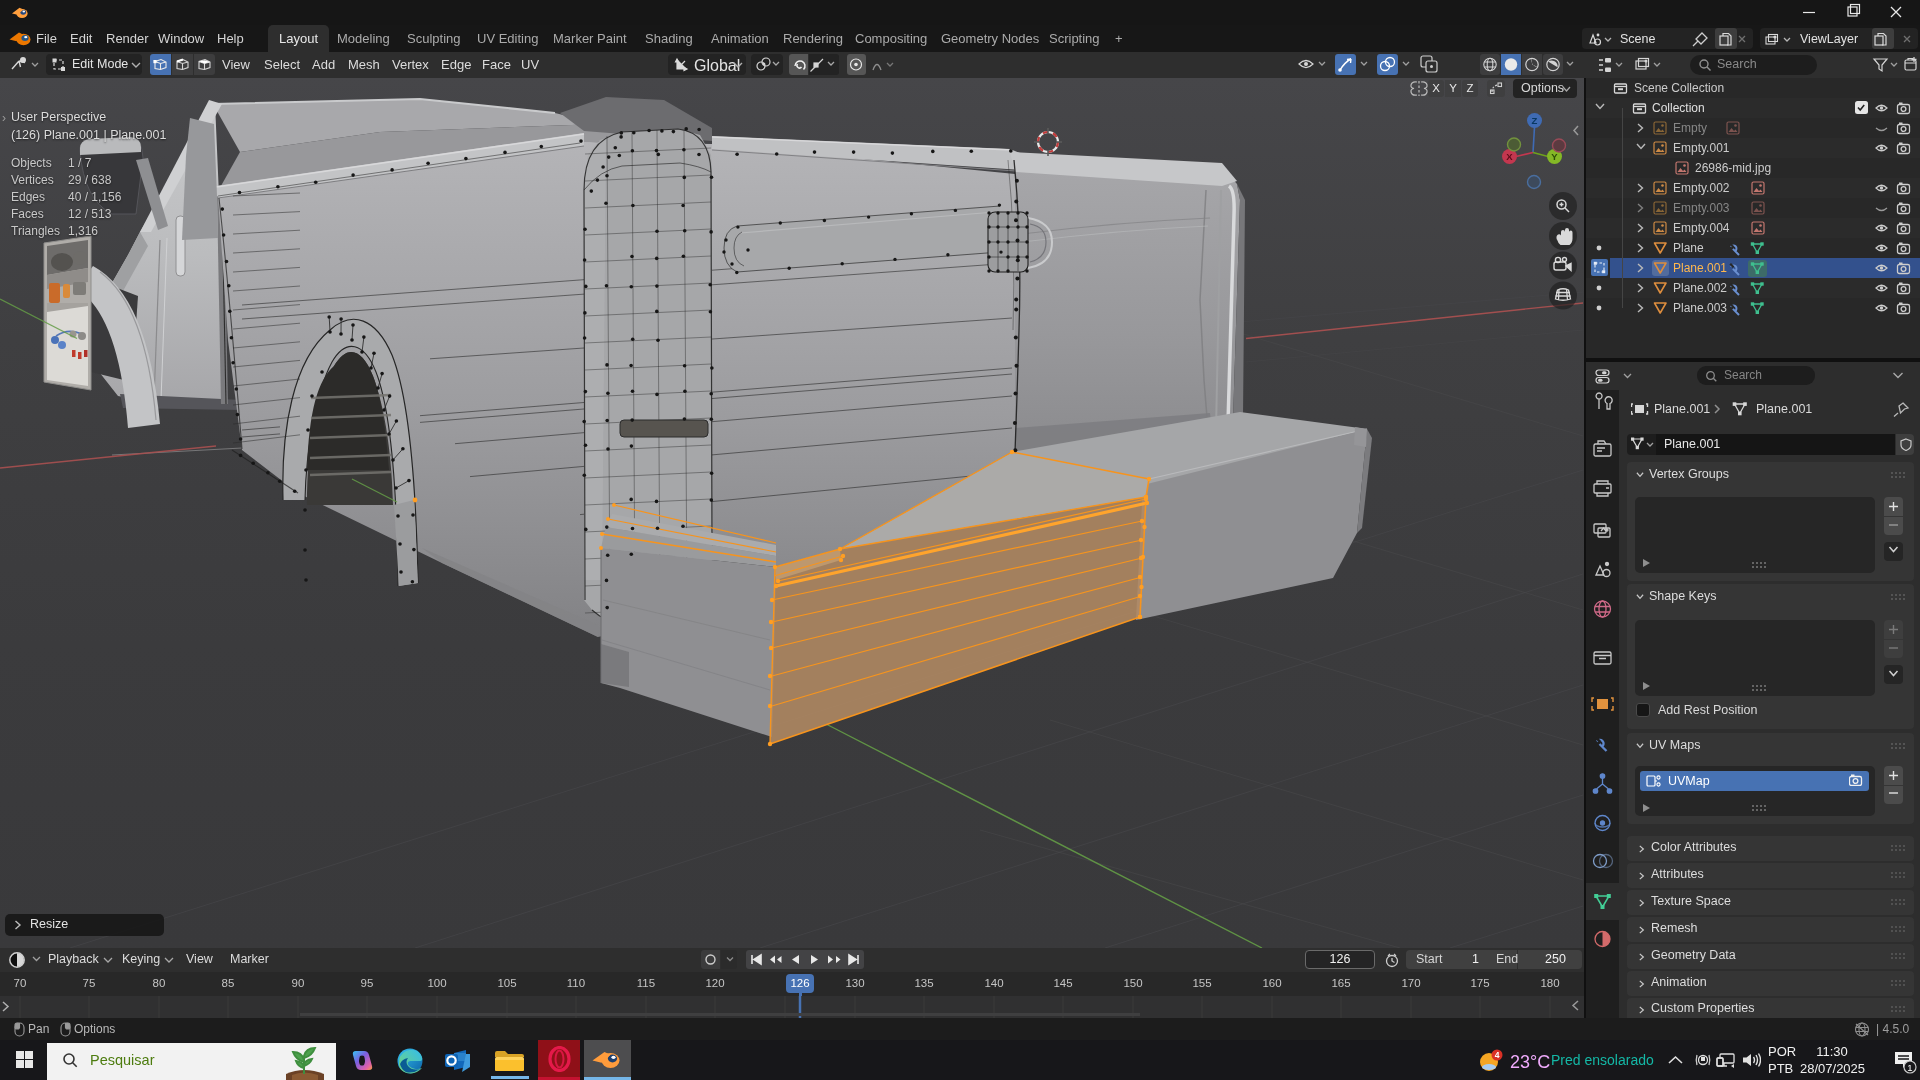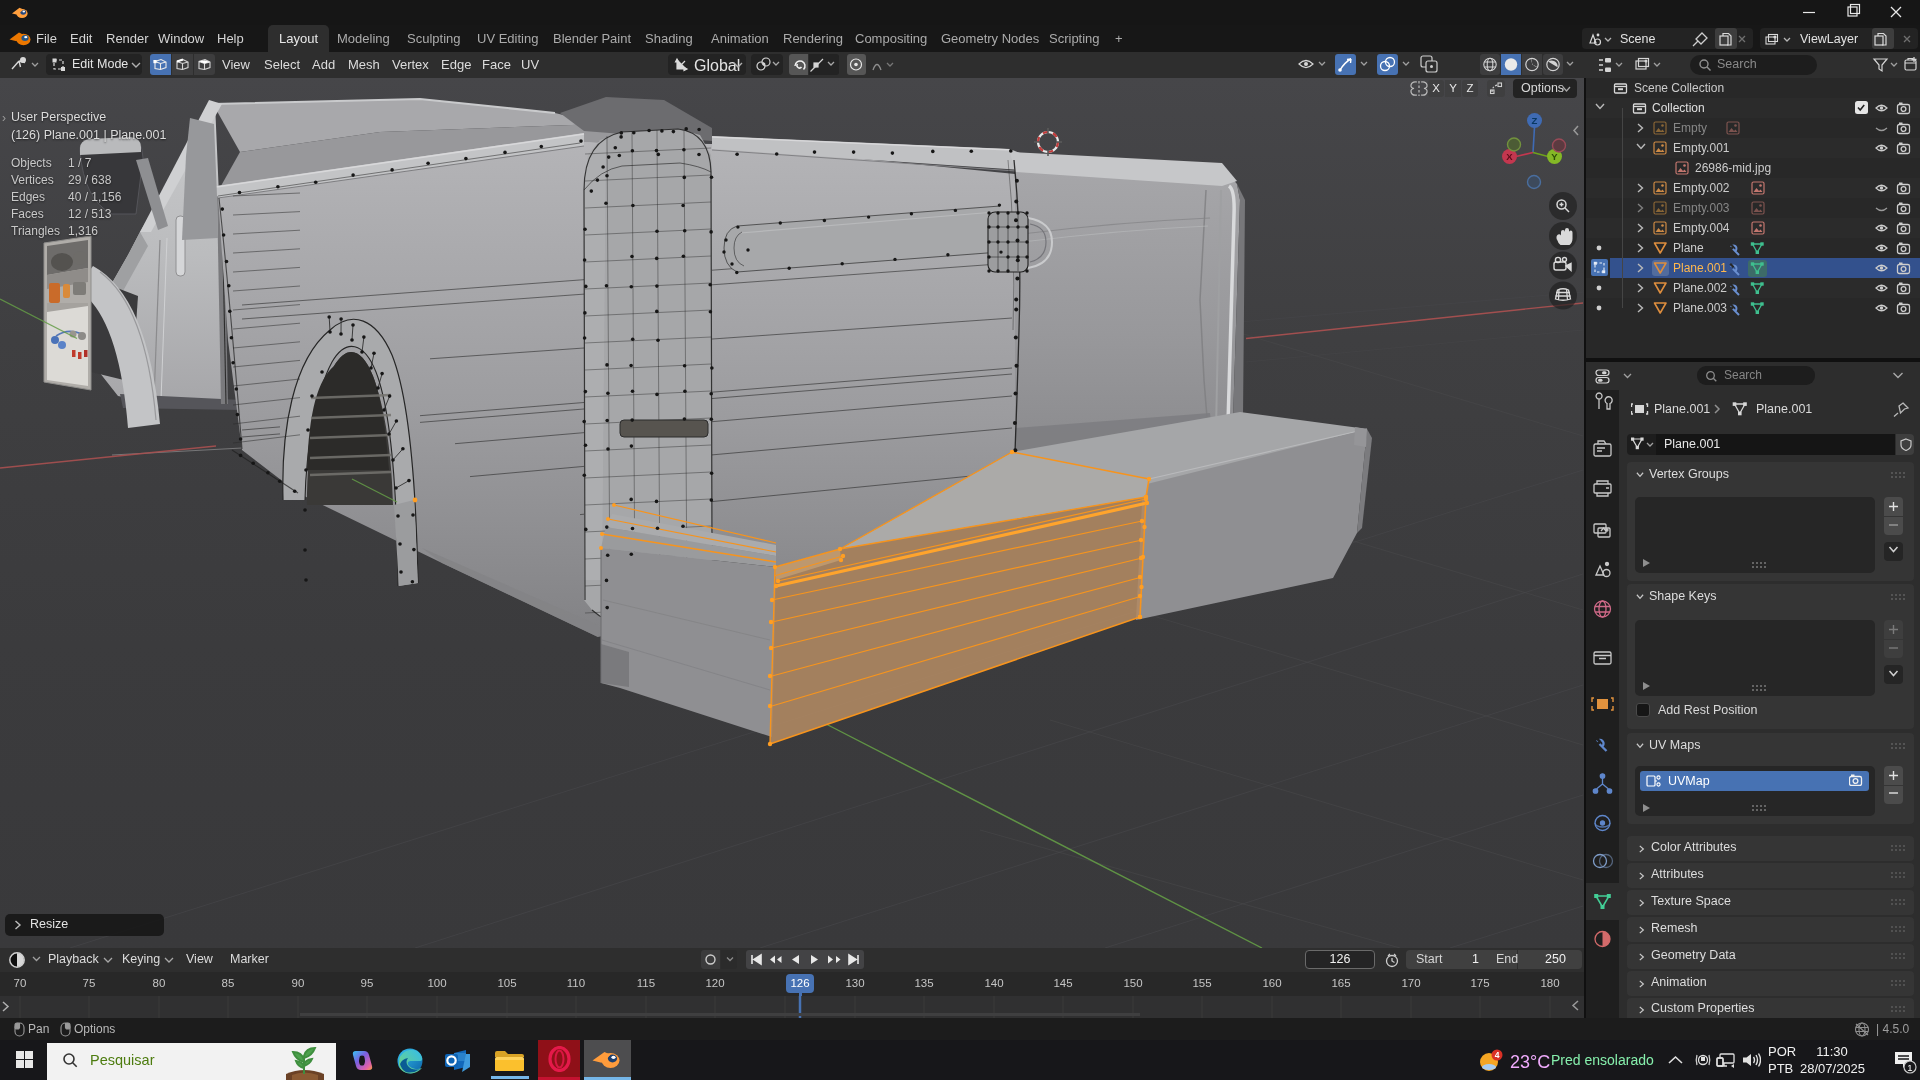--- a/index.html
+++ b/index.html
@@ -66,21 +66,21 @@
       </svg>
     <div class="menu" style="left:36px">File</div>
     <div class="menu" style="left:70px">Edit</div>
     <div class="menu" style="left:106px">Render</div>
     <div class="menu" style="left:158px">Window</div>
     <div class="menu" style="left:217px">Help</div>
     <div class="wtab act" style="left:268px">Layout</div>
     <div class="wtab" style="left:326px">Modeling</div>
     <div class="wtab" style="left:396px">Sculpting</div>
     <div class="wtab" style="left:466px">UV Editing</div>
-    <div class="wtab" style="left:542px">Blender Paint</div>
+    <div class="wtab" style="left:542px">Marker Paint</div>
     <div class="wtab" style="left:634px">Shading</div>
     <div class="wtab" style="left:700px">Animation</div>
     <div class="wtab" style="left:772px">Rendering</div>
     <div class="wtab" style="left:844px">Compositing</div>
     <div class="wtab" style="left:930px">Geometry Nodes</div>
     <div class="wtab" style="left:1038px">Scripting</div>
     <div class="wtab" style="left:1104px">+</div>
 
     <div class="abs dk" style="left:1582px;top:3px;width:171px;height:21px"></div>
     <div class="abs" style="left:1715px;top:3px;width:22px;height:21px;background:#3d3d3d;border-radius:3px"></div>
@@ -1603,21 +1603,21 @@
     <div class="abs" style="left:584px;top:37px;width:47px;height:3px;background:#75b6e8"></div>
 
     <svg class="abs" style="left:1478px;top:8px" width="26" height="26" viewBox="0 0 26 26">
         <circle cx="11" cy="14" r="9" fill="#f5a623"></circle>
         <path d="M4 19 q7 -4 14 0 Z" fill="#9ec7e8"></path>
         <ellipse cx="11" cy="19" rx="7" ry="3" fill="#a8cdf0"></ellipse>
         <circle cx="19" cy="7" r="5.5" fill="#d93025"></circle>
         <text x="19" y="10" font-size="8.5" fill="#fff" text-anchor="middle" font-weight="bold">4</text>
       </svg>
     <div class="abs" style="left:1510px;top:12px;font-size:18px;color:#f0abfc">23°C</div>
-    <div class="abs" style="left:1551px;top:12px;font-size:14px;color:#86efac">Pred ensolarado</div>
+    <div class="abs" style="left:1551px;top:12px;font-size:14px;color:#14b8a6">Pred ensolarado</div>
     <svg class="abs" style="left:1668px;top:15px" width="15" height="10" viewBox="0 0 15 10">
         <path d="M1 8 L7.5 2 L14 8" fill="none" stroke="#e0e0e0" stroke-width="1.6"></path>
       </svg>
     <svg class="abs" style="left:1694px;top:11px" width="18" height="18" viewBox="0 0 18 18">
         <g fill="none" stroke="#e0e0e0" stroke-width="1.3">
           <circle cx="9" cy="9" r="4.5"></circle>
           <path d="M3 4 Q1.5 9 3 14 M15 4 Q16.5 9 15 14" opacity="0.9"></path>
           <rect x="7" y="6" width="4" height="4" fill="#e0e0e0" stroke="none"></rect>
         </g>
       </svg>

